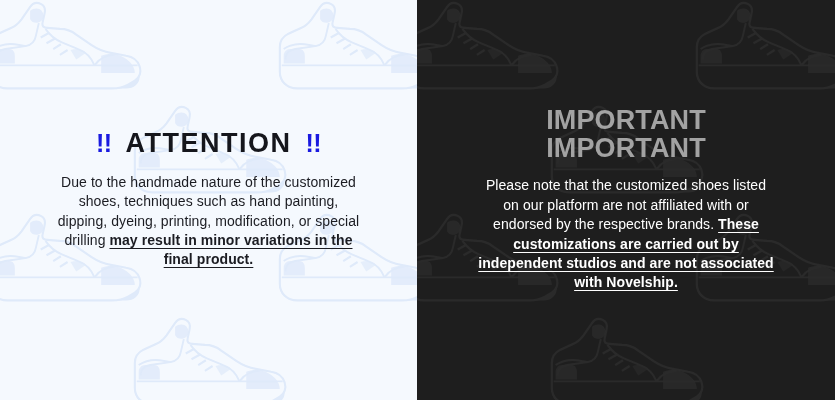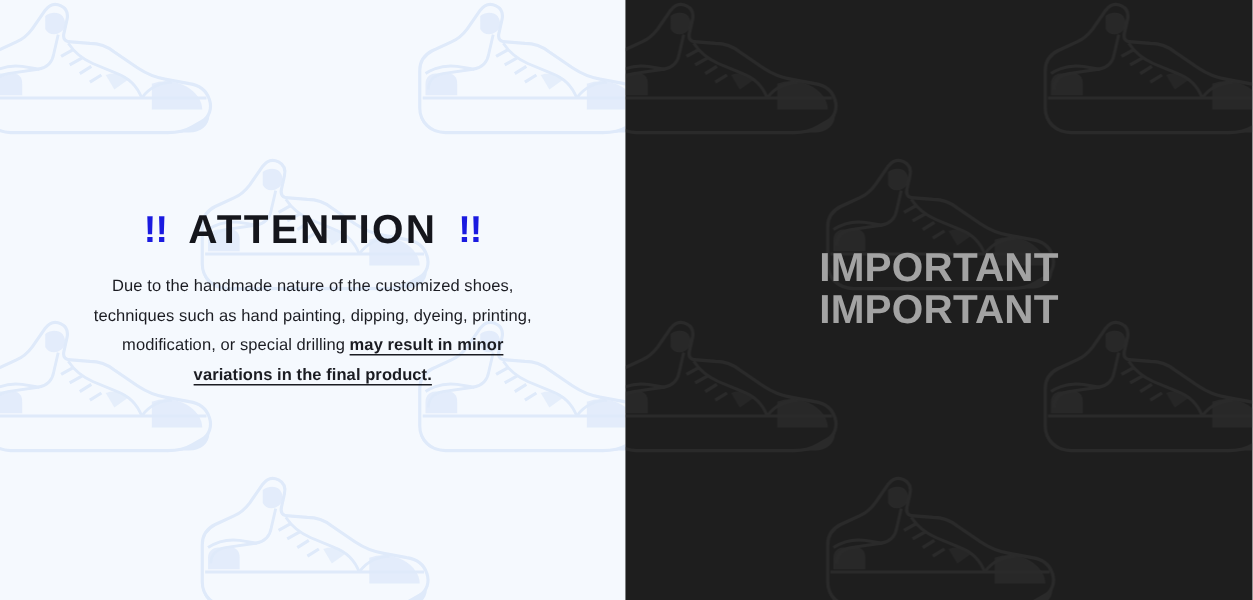--- a/index.html
+++ b/index.html
@@ -98,21 +98,21 @@
   .heading-right {
     font-size: 27px;
     letter-spacing: 0.005em;
     color: #a3a3a3;
     margin-bottom: 14px;
   }
   .heading-right .hl-line { display: block; }
 
   .body-copy {
     margin: 0;
-    font-size: 11px;
+    font-size: 14px;
     line-height: 19.4px;
     letter-spacing: 0.005em;
   }
   .body-left  { color: #1b1c22; }
   .body-right { color: #ffffff; }
 
   .emph {
     font-weight: 700;
     text-decoration: underline;
     text-underline-offset: 2.5px;
@@ -200,16 +200,17 @@
         <rect x="0" y="0" width="418" height="400" fill="#1e1e1e"></rect>
         <rect x="0" y="0" width="418" height="400" fill="url(#sneakerTileR)"></rect>
       </svg>
     </div>
 
     <div class="content content-right">
       <h2 class="heading heading-right">
         <span class="hl-line">IMPORTANT</span>
         <span class="hl-line">IMPORTANT</span>
       </h2>
+      <p class="body-copy body-right"><span>Please note that the customized shoes listed on our platform are not affiliated with or endorsed by the respective brands. </span><span class="emph">These customizations are carried out by independent studios and are not associated with Novelship.</span></p>
     </div>
   </section>
 
 </div>
 
 </body></html>

